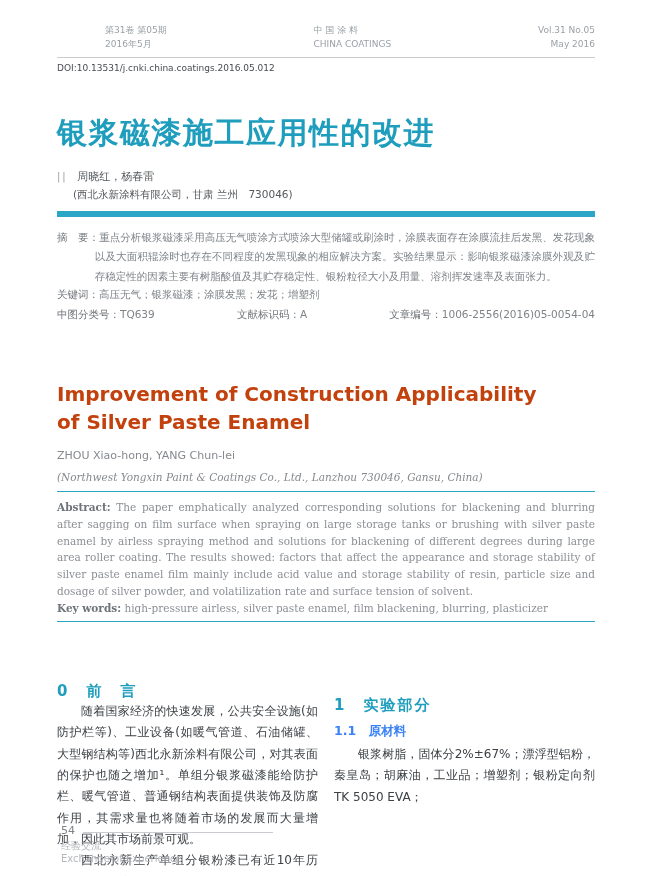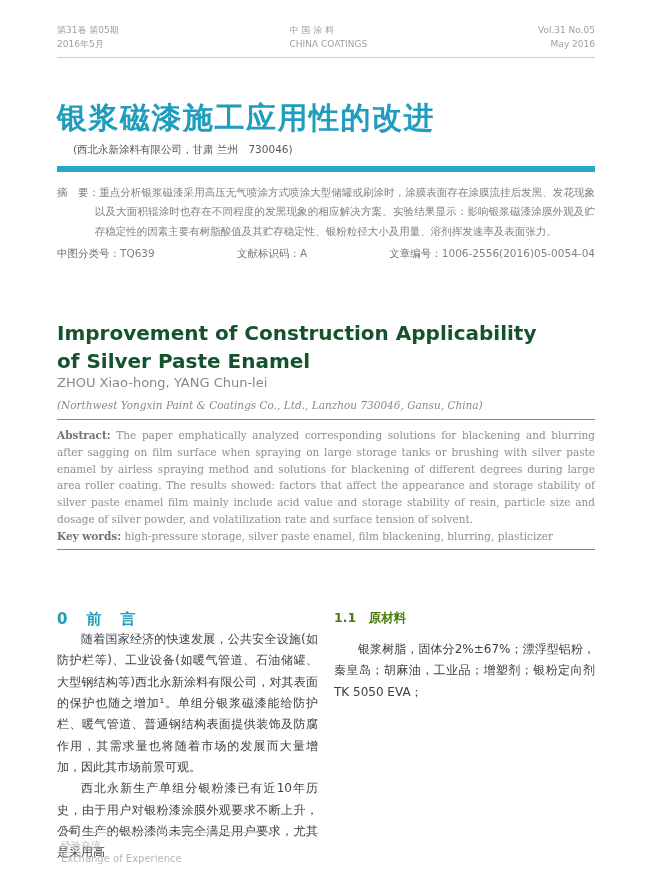--- a/index.html
+++ b/index.html
@@ -14,21 +14,21 @@
   }
   .content { padding: 0 50px 0 57px; }
 
   
   .journal-header {
     display: flex; justify-content: space-between; align-items: flex-start;
     padding-top: 23px; padding-bottom: 5px;
     border-bottom: 1px solid #c9cdd0;
     font-size: 9px; line-height: 1.6; color: #9aa1a6;
   }
-  .jh-left { text-align: left; }
+  .jh-left { text-align: left; margin-left: 48px; }
   .jh-center { text-align: left; }
   .jh-right { text-align: right; }
   .doi-line { margin-top: 5px; font-size: 9px; color: #474c50; }
 
   
   .cn-title {
     margin-top: 40px;
     font-size: 30px; font-weight: bold; letter-spacing: 1.5px;
     color: #1e9dbd;
   }
@@ -52,23 +52,23 @@
   .cn-keywords { margin-top: 2px; font-size: 10.5px; color: #7e8388; }
   .cn-class-row {
     margin-top: 6px; display: flex; justify-content: space-between;
     font-size: 10.5px; color: #7e8388; gap: 11px;
   }
 
   
   .en-title {
     margin-top: 58px;
     font-size: 20px; font-weight: bold; line-height: 1.4;
-    color: #14532d; width: 92%;
+    color: #c2410c; width: 92%;
   }
-  .en-authors { font-size: 13px; color: #85898d; }
+  .en-authors { margin-top: 13px; font-size: 11px; color: #85898d; }
   .en-affiliation {
     margin-top: 9px; font-size: 10.5px; color: #85898d;
     font-family: "DejaVu Serif", "Liberation Serif", serif; font-style: italic;
   }
   .thin-rule { margin-top: 8px; border-top: 1px solid #2aa6c6; }
   .en-abstract {
     margin-top: 7px;
     font-family: "DejaVu Serif", "Liberation Serif", serif;
     font-size: 10.5px; line-height: 1.6; color: #8b8f94; text-align: justify;
   }
@@ -82,21 +82,21 @@
 
   
   .body-cols { margin-top: 60px; display: flex; gap: 16px; }
   .col { flex: 1 1 0; }
   .sec-heading {
     font-size: 15px; font-weight: bold; color: #1e9dbd;
     letter-spacing: 2px; 
   }
   .sec-heading.second { margin-top: 14px; margin-bottom: 8px; }
   .sub-heading {
-    font-size: 12.5px; font-weight: bold; color: #4d7c0f; margin-bottom: 12px;
+    font-size: 12.5px; font-weight: bold; color: #3b82f6; margin-bottom: 4px;
   }
   .para {
     font-size: 12px; line-height: 1.78; color: #3c4145; text-align: justify;
   }
   .para.indent { text-indent: 2em; }
 
   
   .page-footer { position: absolute; left: 34px; bottom: 12px; }
   .pf-top { display: flex; align-items: center; padding-left: 27px; }
   .pf-num { font-size: 11px; color: #7d8286; margin-right: 8px; }
@@ -118,60 +118,69 @@
       <div class="jh-center">
         <div>中 国 涂 料</div>
         <div>CHINA COATINGS</div>
       </div>
       <div class="jh-right">
         <div>Vol.31  No.05</div>
         <div>May  2016</div>
       </div>
     </div>
 
+    <div class="doi-line">DOI:10.13531/j.cnki.china.coatings.2016.05.012</div>
 
     <h1 class="cn-title">银浆磁漆施工应用性的改进</h1>
 
+    <div class="cn-authors">
+      <span class="author-prefix">||</span>
+      <span>周晓红，杨春雷</span>
+    </div>
     <div class="cn-affiliation">(西北永新涂料有限公司，甘肃 兰州　730046)</div>
 
     <div class="accent-bar"></div>
 
     <div class="cn-abstract hang">
       <span class="meta-label">摘　要：</span><span>重点分析银浆磁漆采用高压无气喷涂方式喷涂大型储罐或刷涂时，涂膜表面存在涂膜流挂后发黑、发花现象以及大面积辊涂时也存在不同程度的发黑现象的相应解决方案。实验结果显示：影响银浆磁漆涂膜外观及贮存稳定性的因素主要有树脂酸值及其贮存稳定性、银粉粒径大小及用量、溶剂挥发速率及表面张力。</span>
+    </div>
+    <div class="cn-keywords">
+      <span class="meta-label">关键词：</span><span>高压无气；银浆磁漆；涂膜发黑；发花；增塑剂</span>
     </div>
     <div class="cn-class-row">
       <span><span class="meta-label">中图分类号：</span><span>TQ639</span></span>
       <span><span class="meta-label">文献标识码：</span><span>A</span></span>
       <span><span class="meta-label">文章编号：</span><span>1006-2556(2016)05-0054-04</span></span>
     </div>
 
     <h2 class="en-title">Improvement of Construction Applicability of Silver Paste Enamel</h2>
     <div class="en-authors">ZHOU Xiao-hong, YANG Chun-lei</div>
     <div class="en-affiliation">(Northwest Yongxin Paint &amp; Coatings Co., Ltd., Lanzhou 730046, Gansu, China)</div>
 
     <div class="thin-rule"></div>
 
     <div class="en-abstract">
       <b>Abstract:</b>
       <span>The paper emphatically analyzed corresponding solutions for blackening and blurring after sagging on film surface when spraying on large storage tanks or brushing with silver paste enamel by airless spraying method and solutions for blackening of different degrees during large area roller coating. The results showed: factors that affect the appearance and storage stability of silver paste enamel film mainly include acid value and storage stability of resin, particle size and dosage of silver powder, and volatilization rate and surface tension of solvent.</span>
     </div>
     <div class="en-keywords">
       <b>Key words:</b>
-      <span>high-pressure storage, silver paste enamel, film blackening, blurring, plasticizer</span>
+      <span>high-pressure airless, silver paste enamel, film blackening, blurring, plasticizer</span>
     </div>
 
     <div class="thin-rule2"></div>
 
     <div class="body-cols">
       <div class="col">
         <div class="sec-heading">0　前　言</div>
         <p class="para indent">随着国家经济的快速发展，公共安全设施(如防护栏等)、工业设备(如暖气管道、石油储罐、大型钢结构等)西北永新涂料有限公司，对其表面的保护也随之增加¹。单组分银浆磁漆能给防护栏、暖气管道、普通钢结构表面提供装饰及防腐作用，其需求量也将随着市场的发展而大量增加，因此其市场前景可观。</p>
         <p class="para indent">西北永新生产单组分银粉漆已有近10年历史，由于用户对银粉漆涂膜外观要求不断上升，公司生产的银粉漆尚未完全满足用户要求，尤其是采用高</p>
       </div>
       <div class="col">
+        <div class="sec-heading second">1　实验部分</div>
         <div class="sub-heading">1.1　原材料</div>
         <p class="para indent">银浆树脂，固体分2%±67%；漂浮型铝粉，秦皇岛；胡麻油，工业品；增塑剂；银粉定向剂TK 5050 EVA；</p>
       </div>
     </div>
 
   </div>
 
   <div class="page-footer">
     <div class="pf-top">
       <span class="pf-num">54</span>

